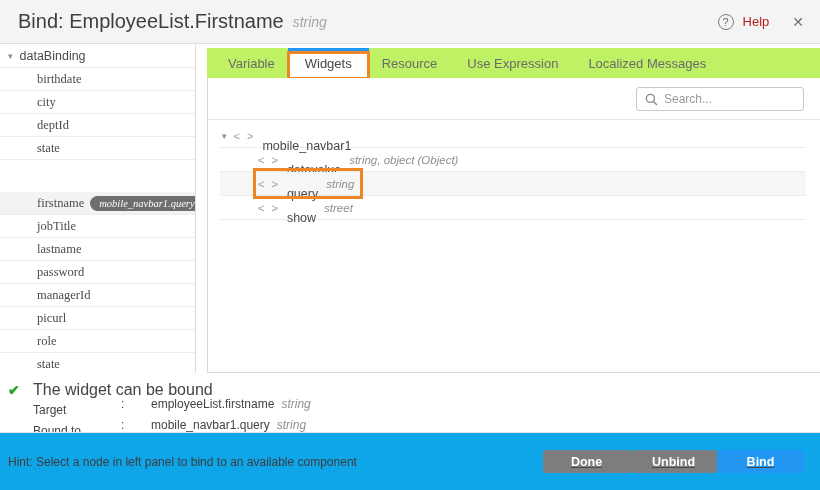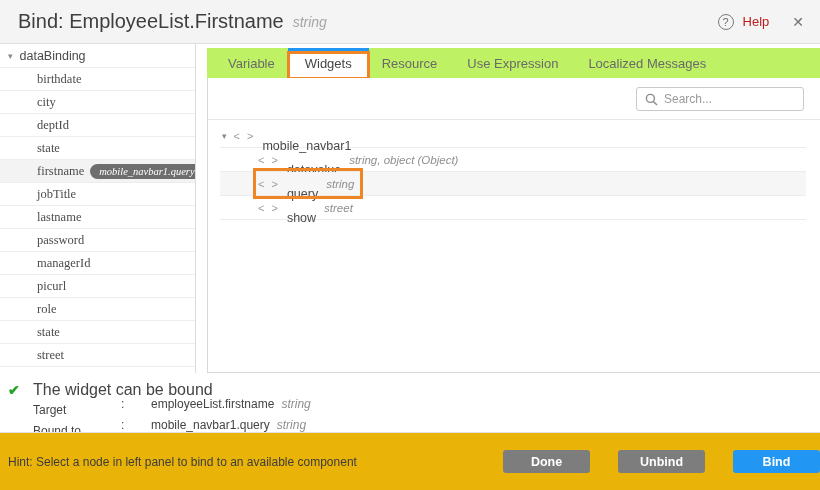--- a/index.html
+++ b/index.html
@@ -35,21 +35,21 @@
   .side-root {
     height:24px; display:flex; align-items:center;
     padding-left:8px; border-bottom:1px solid #ededed; cursor:pointer;
   }
   .tri { font-size:9px; color:#8a8a8a; margin-right:7px; }
   .side-item {
     height:23px; display:flex; align-items:center;
     padding-left:37px; border-bottom:1px solid #ededed;
     color:#4c4c4c; cursor:pointer; white-space:nowrap;font-family:Liberation Serif, serif;
   }
-  .side-item.selected { background:#f3f3f3; }
+  .side-item.selected { background:#f3f3f3;margin-top:32px; }
   .badge {
     display:inline-block; margin-left:6px;
     background:#6e6e6e; color:#fff; font-style:italic;
     font-size:10.5px; line-height:15px; padding:0 9px;
     border-radius:9px;
   }
 
   
   .main { position:absolute; left:207px; top:48px; right:0; height:325px; }
   .tabstrip {
@@ -116,25 +116,25 @@
   }
   .status-msg { font-size:16px; color:#444; line-height:15px; }
   .status-row { display:flex; font-size:12px; line-height:15px; color:#444; }
   .status-label { width:70px;margin-top:6px; }
   .status-colon { width:48px; text-align:left; padding-left:18px; }
   .status-type { font-style:italic; color:#8f8f8f; margin-left:7px; }
 
   
   .footer {
     position:absolute; left:0; right:0; bottom:0; top:432px;
-    border-top:1px solid #e2e2e2; background:#eab308;
-    display:flex; align-items:center; padding:0 0 0 8px;
+    border-top:1px solid #e2e2e2; background:#0ea5e9;
+    display:flex; align-items:center; padding:0 16px 0 8px;
   }
   .hint { font-size:12px; color:#3d3d3d; }
-  .footer-buttons { margin-left:auto; display:flex; gap:28px; }
+  .footer-buttons { margin-left:auto; display:flex; gap:0;text-decoration:underline; }
   .btn {
     min-width:87px; height:23px; border:0; border-radius:3px;
     color:#fff; font-size:12.5px; font-weight:bold; cursor:pointer;
     font-family:"Liberation Sans", sans-serif;
   }
   .btn-gray { background:#7d7d7d; }
   .btn-blue { background:#2196f3; }
 </style>
 </head>
 <body>

